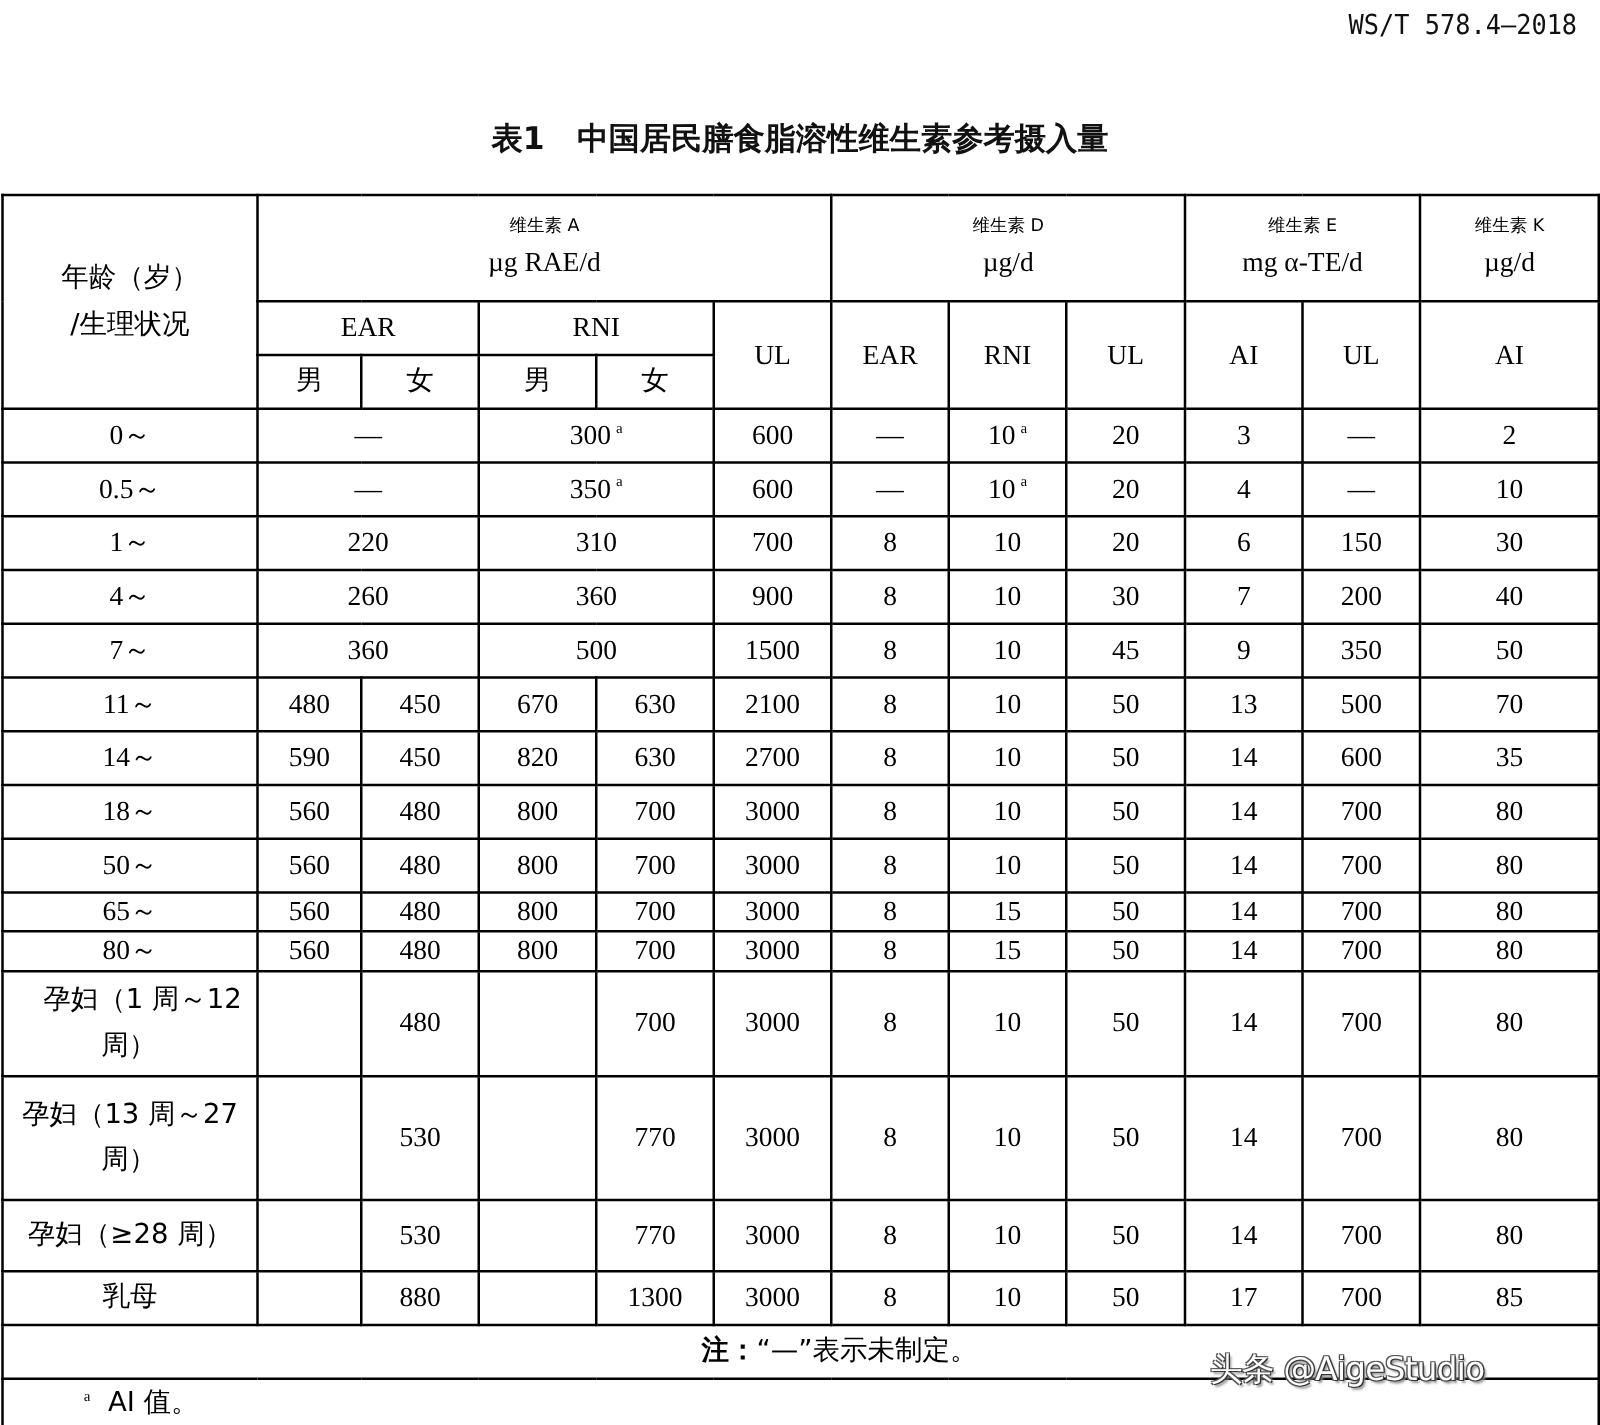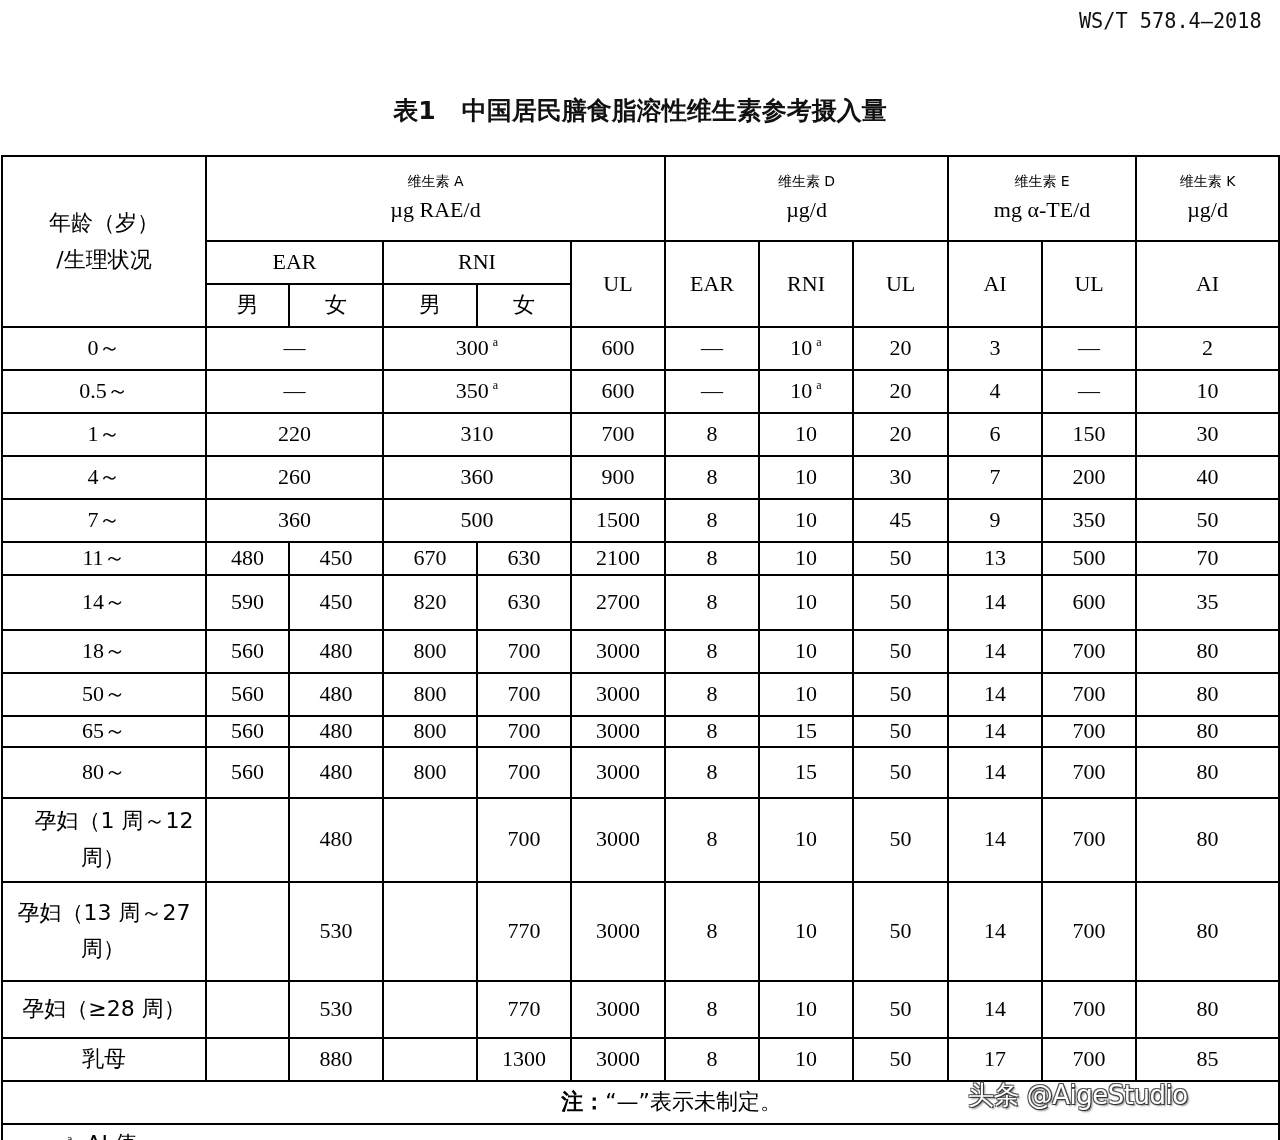--- a/index.html
+++ b/index.html
@@ -145,35 +145,35 @@
     <td colspan="2">500</td>
     <td>1500</td>
     <td>8</td>
     <td>10</td>
     <td>45</td>
     <td>9</td>
     <td>350</td>
     <td>50</td>
   </tr>
 
-  <tr style="height:33px">
+  <tr style="height:43px">
     <td>11～</td>
     <td>480</td>
     <td>450</td>
     <td>670</td>
     <td>630</td>
     <td>2100</td>
     <td>8</td>
     <td>10</td>
     <td>50</td>
     <td>13</td>
     <td>500</td>
     <td>70</td>
   </tr>
-  <tr style="height:55px">
+  <tr style="height:43px">
     <td>14～</td>
     <td>590</td>
     <td>450</td>
     <td>820</td>
     <td>630</td>
     <td>2700</td>
     <td>8</td>
     <td>10</td>
     <td>50</td>
     <td>14</td>
@@ -215,21 +215,21 @@
     <td>800</td>
     <td>700</td>
     <td>3000</td>
     <td>8</td>
     <td>15</td>
     <td>50</td>
     <td>14</td>
     <td>700</td>
     <td>80</td>
   </tr>
-  <tr style="height:51px">
+  <tr style="height:32px">
     <td>80～</td>
     <td>560</td>
     <td>480</td>
     <td>800</td>
     <td>700</td>
     <td>3000</td>
     <td>8</td>
     <td>15</td>
     <td>50</td>
     <td>14</td>

